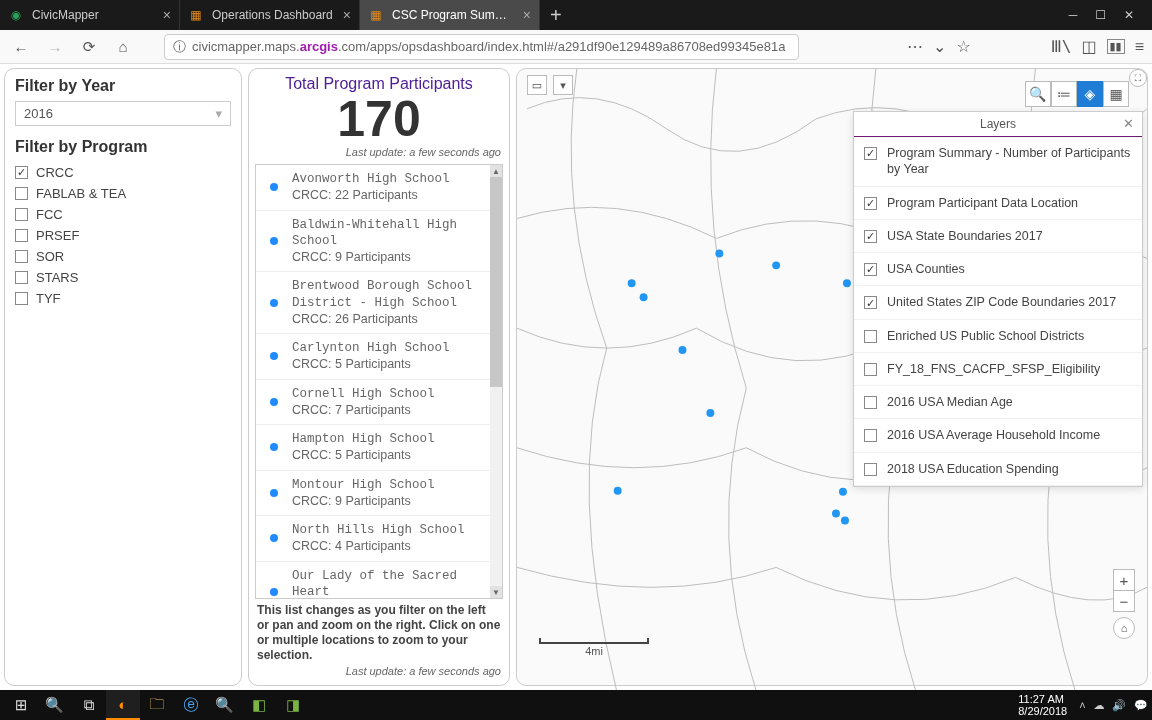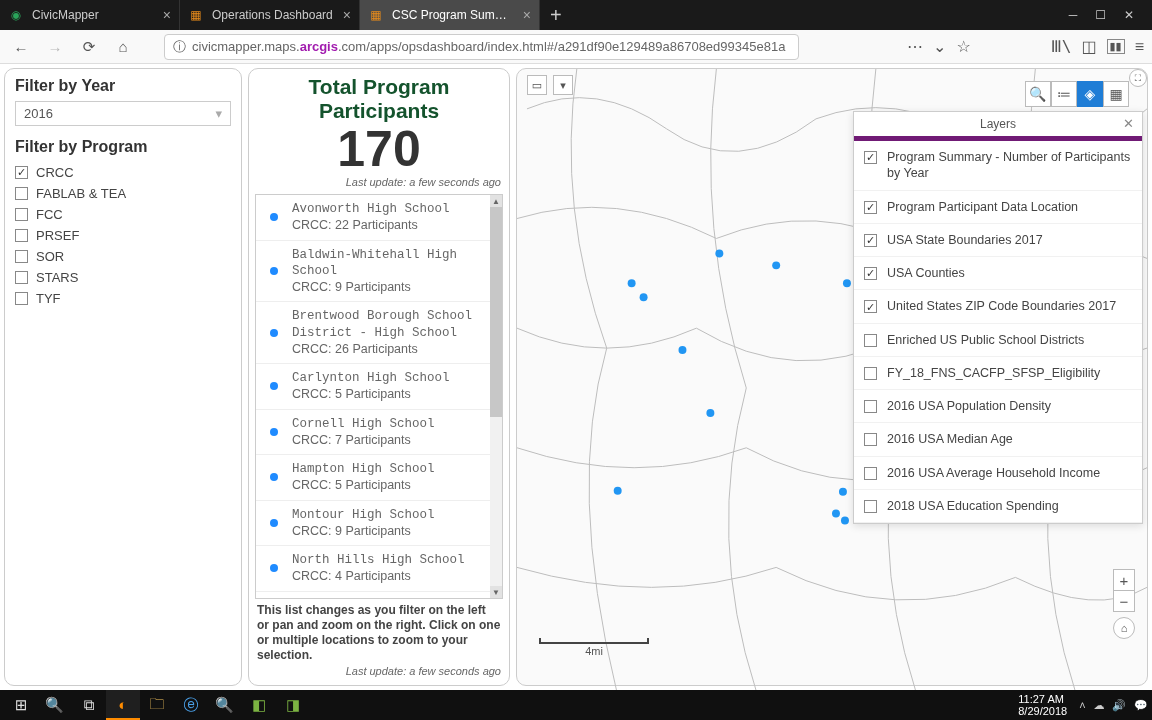--- a/index.html
+++ b/index.html
@@ -29,21 +29,21 @@
 
 .panel-filter { width: 238px; padding: 8px 10px; }
 .panel-filter h3 { font-size: 16px; font-weight: 700; margin-bottom: 6px; color: #333; }
 .yearsel { width: 100%; border: 1px solid #ccc; padding: 4px 8px; font-size: 13px; color: #555; background: #fff; display:flex; justify-content:space-between; align-items:center; margin-bottom:12px;}
 .filter-list { margin-top: 4px; }
 .filter-item { display: flex; align-items: center; gap: 8px; padding: 3px 0; font-size: 13px; color: #444; }
 .chk { width: 13px; height: 13px; border: 1px solid #888; display: inline-flex; align-items: center; justify-content: center; font-size: 11px; color: #333; }
 
 .panel-mid { width: 262px; display: flex; flex-direction: column; padding: 4px 6px; }
 .toptotal { text-align: center; padding: 2px 0 0; }
-.toptotal .ttl { font-size: 21px; font-weight: 700; color: #14532d; }
+.toptotal .ttl { font-size: 16px; font-weight: 400; color: #4c1d95; }
 .toptotal .num { font-size: 50px; font-weight: 700; color: #333; line-height: 1; margin-top: 1px;}
 .lastup { text-align: right; font-style: italic; font-size: 11px; color: #666; padding: 2px 2px 4px;}
 .listwrap { flex: 1; border: 1px solid #ccc; position: relative; overflow: hidden; margin-top:2px;}
 .school-list { position: absolute; inset: 0 12px 0 0; overflow: hidden; }
 .school-item { display: flex; align-items: center; padding: 6px 8px; border-bottom: 1px solid #eee; gap: 14px; }
 .dot { width: 8px; height: 8px; border-radius: 50%; background: #1f8bff; flex-shrink: 0; margin-left: 6px; }
 .school-txt { font-size: 12.5px; color: #555; line-height: 1.3; }
 .school-txt .name { color: #666; font-family: Liberation Mono, monospace; }
 .school-txt .sub { color: #666; }
 .scrollbar-fake { position: absolute; right: 0; top: 0; bottom: 0; width: 12px; background: #f1f1f1; }
@@ -62,21 +62,21 @@
 .mtb.active { background:#1f7dd6; color:#fff; border-color:#1f7dd6;}
 .fullscreen-btn { position:absolute; top:0px; right:0px; width:18px;height:18px;border:1px solid #bbb;border-radius:50%;background:#fff;display:flex;align-items:center;justify-content:center;font-size:9px;color:#555;}
 .scalebar { position:absolute; left:22px; bottom:28px; font-size:11px; color:#555; }
 .scalebar .bar { width:110px; border-bottom:2px solid #444; border-left:2px solid #444; border-right:2px solid #444; height:6px; }
 .scalebar .lbl { text-align:center; margin-top:1px;}
 .zoom { position:absolute; right:12px; bottom:46px; width:22px; }
 .zoom .zb { width:22px;height:22px;border:1px solid #bbb;background:#fff;display:flex;align-items:center;justify-content:center;font-size:15px;color:#555;margin-bottom:-1px;}
 .homebtn { width:22px;height:22px;border:1px solid #bbb;background:#fff;border-radius:50%;margin-top:6px;display:flex;align-items:center;justify-content:center;font-size:11px;color:#555;}
 
 .layers-popup { position:absolute; top:42px; right:4px; width:290px; background:#fff; border:1px solid #ccc; box-shadow:0 2px 8px rgba(0,0,0,.12); }
-.layers-hdr { text-align:center; font-size:12px; color:#555; padding:5px 0; border-bottom:5px solid #701a75; position:relative;}
+.layers-hdr { text-align:center; font-size:12px; color:#555; padding:5px 0; border-bottom:1px solid #701a75; position:relative;}
 .layers-hdr .x { position:absolute; right:8px; top:4px; color:#888; font-size:13px;}
 .layer-row { display:flex; align-items:flex-start; gap:10px; padding:8px 10px; border-bottom:1px solid #f1f1f1; font-size:12.5px; color:#444; line-height:1.3;}
 .layer-row .chk { margin-top:2px; flex-shrink:0;}
 
 
 .taskbar { position:absolute; bottom:0; left:0; right:0; height:30px; background:#101010; display:flex; align-items:center; padding:0 4px; color:#fff; font-size:11px; }
 .taskbar .tb { width:34px;height:30px;display:flex;align-items:center;justify-content:center;font-size:15px;color:#ddd;}
 .taskbar .tb.ff { background:#1f1f1f; border-bottom:2px solid #ff8c00;}
 .taskbar .clock { margin-left:auto; text-align:left; line-height:1.1; padding-right:6px;}
 .tray { display:flex; gap:8px; align-items:center; margin-left:6px; color:#ccc;}
@@ -321,24 +321,20 @@
           <div class="layer-row">
             <span class="chk"></span>
             <span>Enriched US Public School Districts</span>
           </div>
           <div class="layer-row">
             <span class="chk"></span>
             <span>FY_18_FNS_CACFP_SFSP_Eligibility</span>
           </div>
           <div class="layer-row">
             <span class="chk"></span>
-            <span>2016 USA Population Density</span>
-          </div>
-          <div class="layer-row">
-            <span class="chk"></span>
             <span>2016 USA Median Age</span>
           </div>
           <div class="layer-row">
             <span class="chk"></span>
             <span>2016 USA Average Household Income</span>
           </div>
           <div class="layer-row">
             <span class="chk"></span>
             <span>2018 USA Education Spending</span>
           </div>

